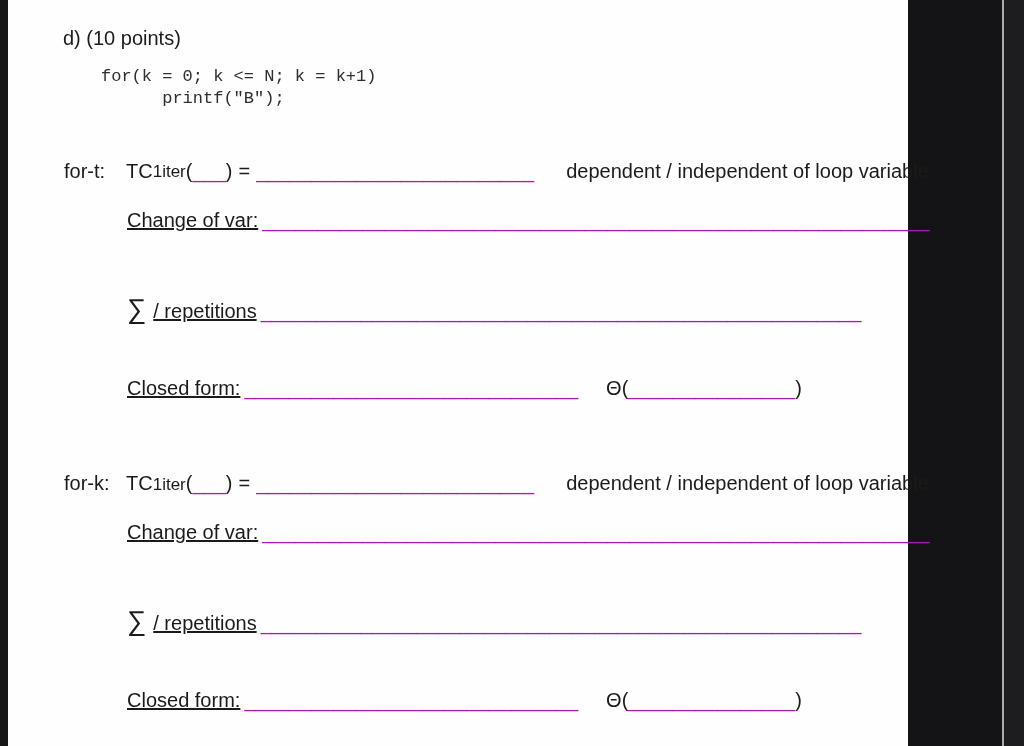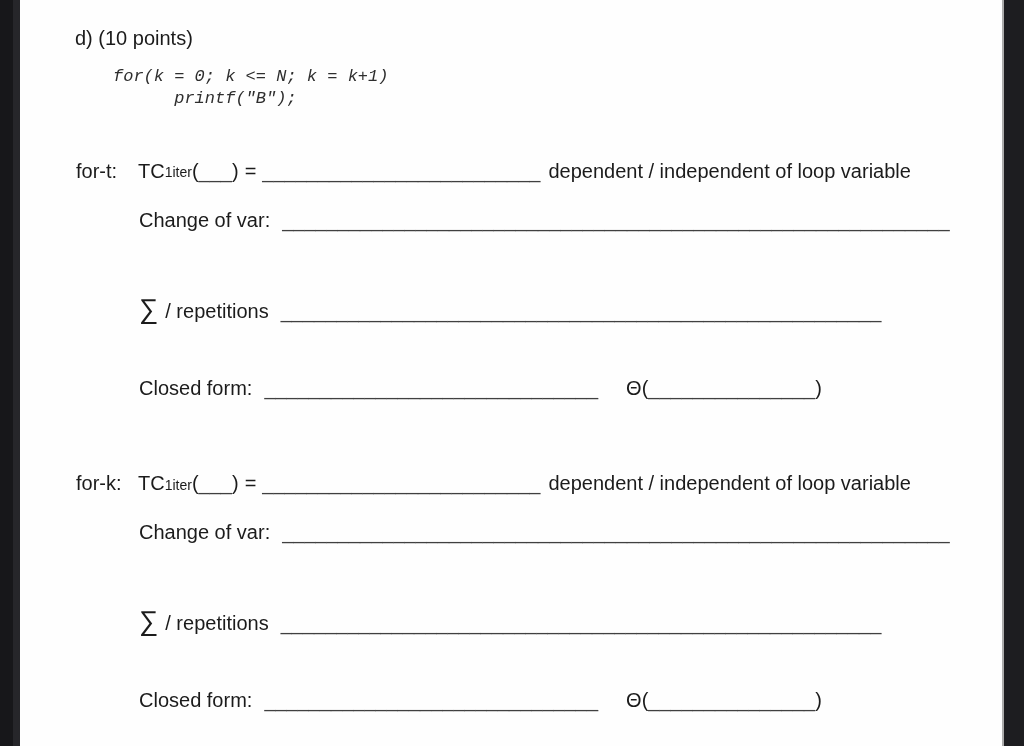--- a/index.html
+++ b/index.html
@@ -16,44 +16,44 @@
     left: 0; width: 20px;
     background: linear-gradient(to right, #17171a 0, #17171a 13px, #26262a 13px, #26262a 20px);
   }
   .edge-right {
     right: 0; width: 20px;
     background: #1d1d20;
     border-left: 2px solid #ababab;
   }
 
   .page {
-    position: absolute; left: 20px; top: 0;
-    width: 982px; height: 746px;
+    position: absolute; left: 8px; top: 0;
+    width: 900px; height: 746px;
     background: #fefefe;
     color: #1b1b1b;
   }
 
   .row { position: absolute; white-space: nowrap; display: flex; align-items: baseline; }
 
   .heading { left: 55px; top: 27px; font-size: 20px; }
 
   .code-block {
     position: absolute; left: 93px; top: 66px;
     font-family: "Liberation Mono", "DejaVu Sans Mono", monospace;
     font-size: 17px; line-height: 22px; color: #2e2e2e;
   }
-  .code-line { white-space: pre; font-style: italic; }
+  .code-line { white-space: pre; }
 
   .t20 { font-size: 20px; }
   .loop-label { width: 62px; }
-  .tc-sub { font-size: 14px; }
+  .tc-sub { font-size: 17px; }
   .equals { margin: 0 6px; }
-  .blank { letter-spacing: 0; color: #404040; }
-  .dependence { margin-left: 8px; }
-  .label-gap { margin-right: 12px; }
+  .blank { letter-spacing: 0; color: #a21caf; }
+  .dependence { margin-left: 32px; }
+  .label-gap { margin-right: 4px; text-decoration: underline; }
 
   .sigma { font-size: 27px; margin-right: 7px; }
   .theta-group { margin-left: 28px; }
 
   
   .t-tc     { left: 56px;  top: 160px; align-items: center; }
   .t-change { left: 119px; top: 209px; }
   .t-sum    { left: 119px; top: 294px; }
   .t-closed { left: 119px; top: 377px; }
 

